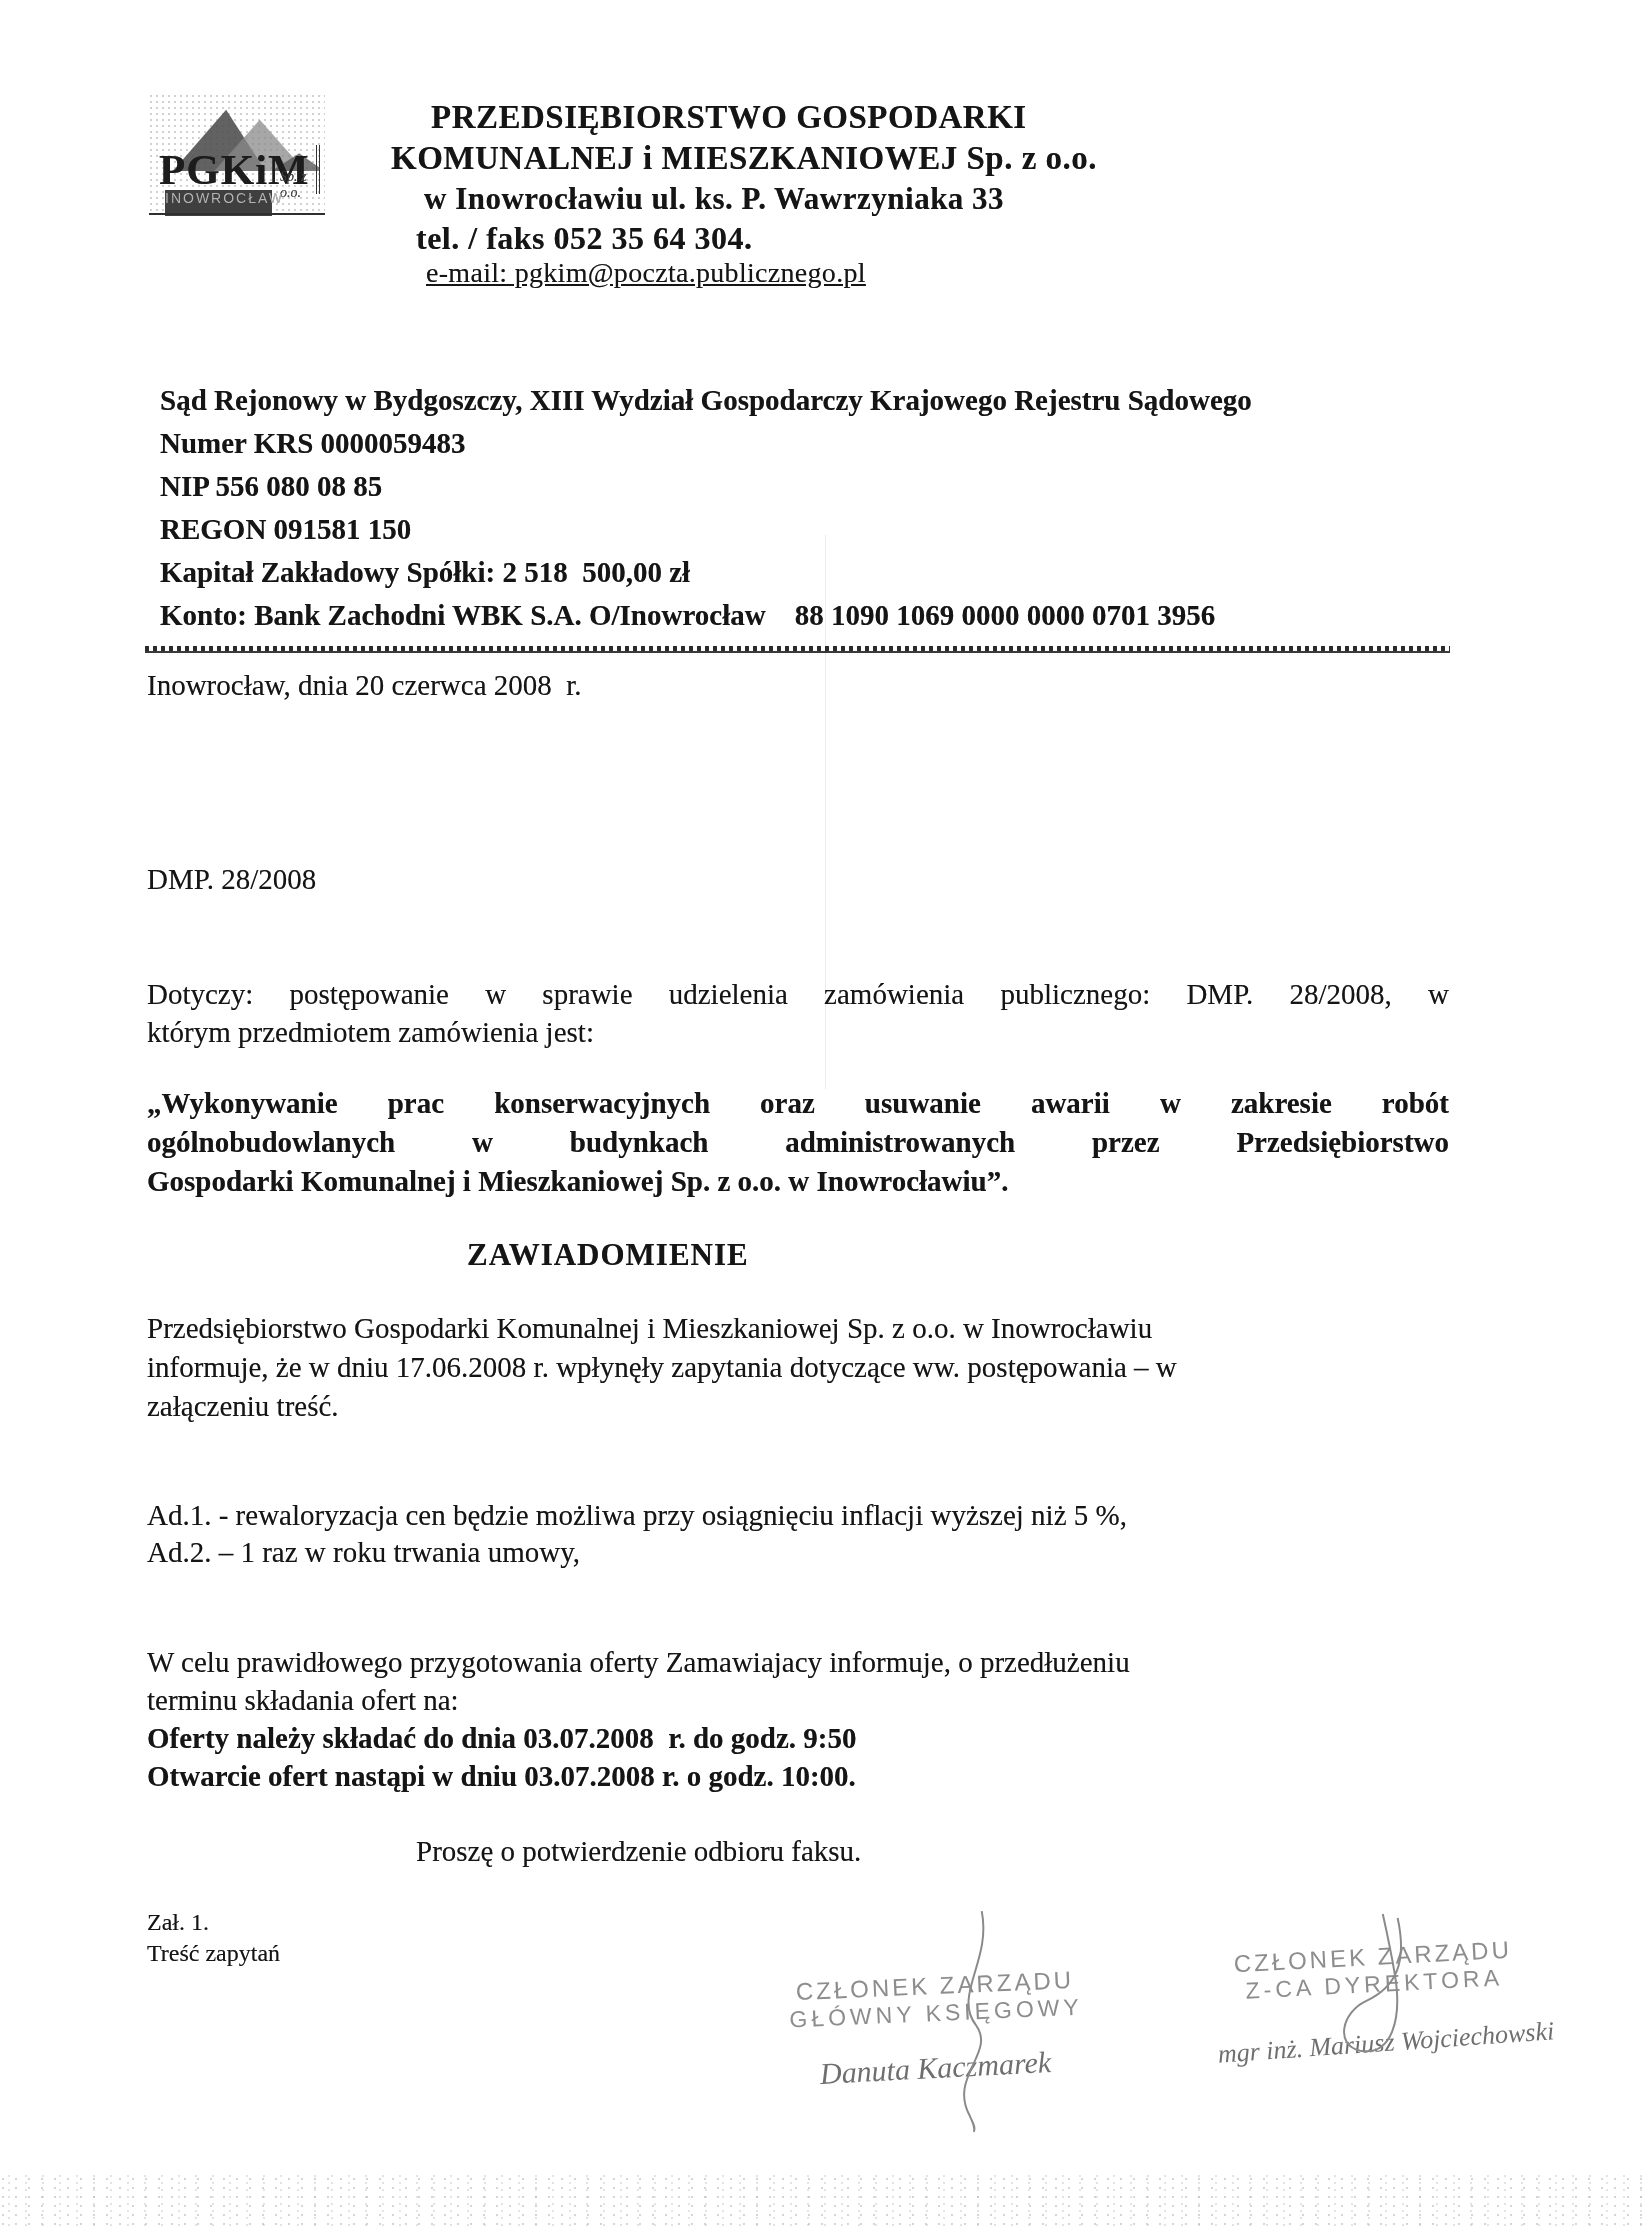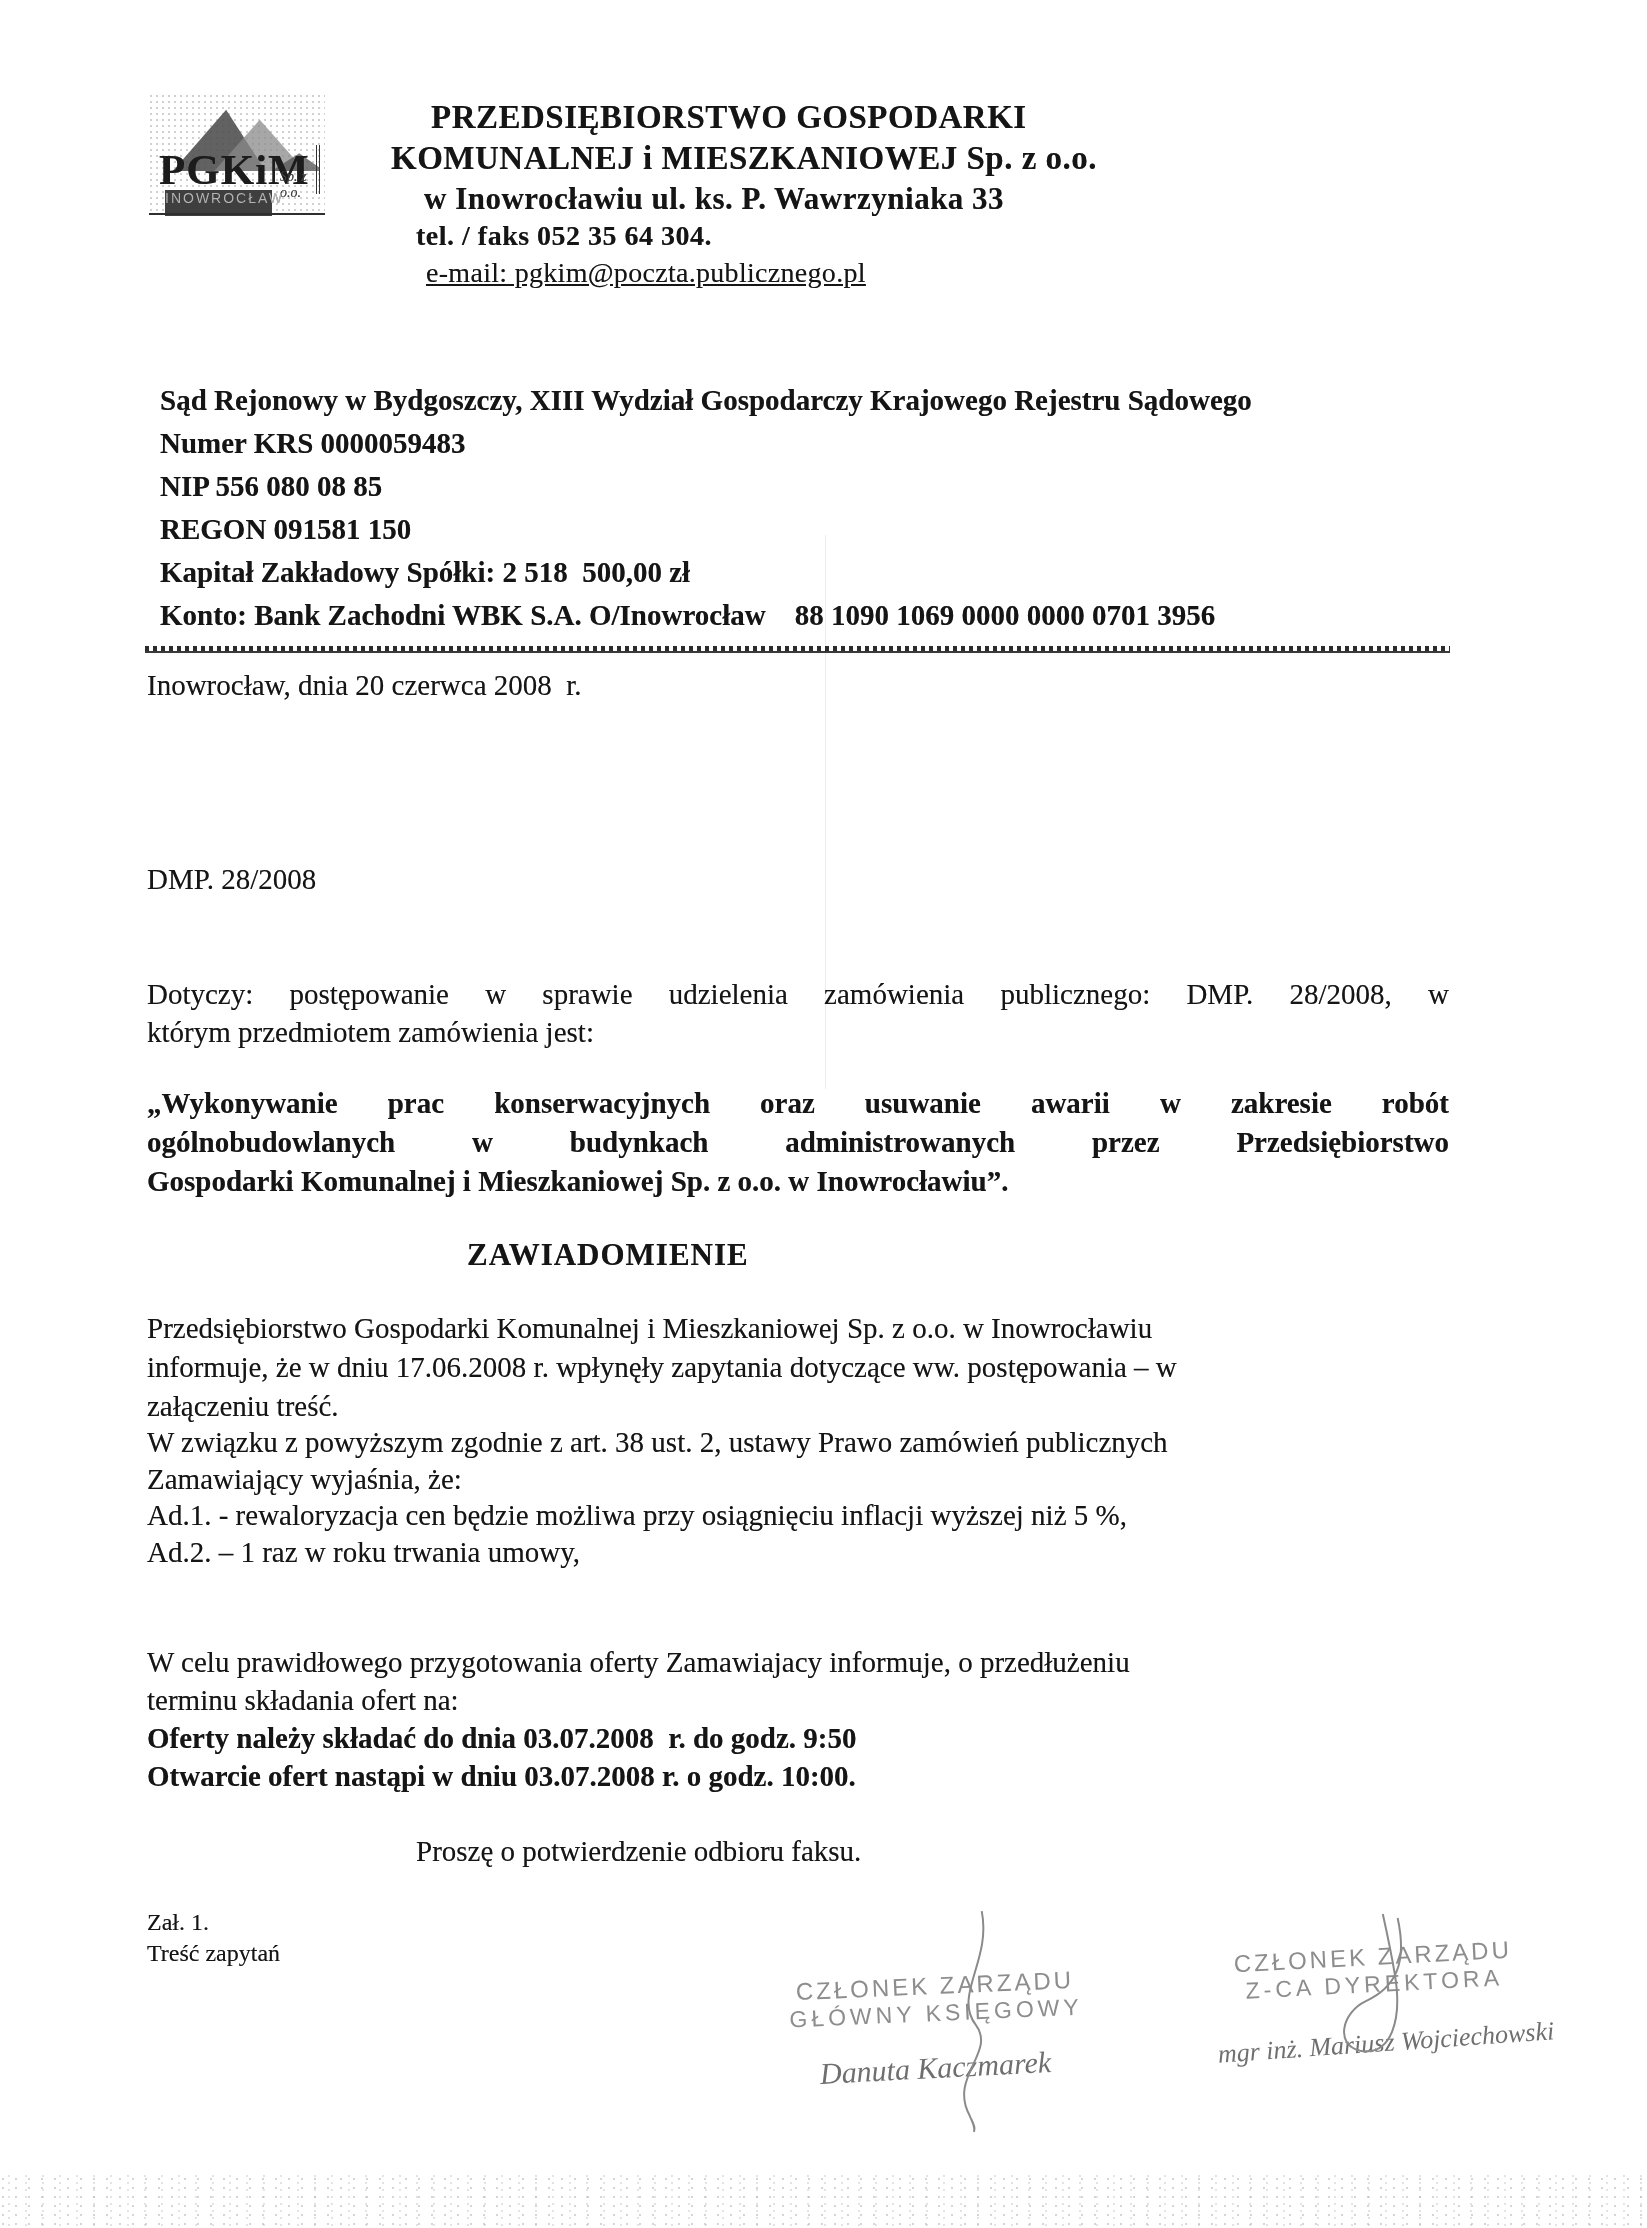--- a/index.html
+++ b/index.html
@@ -68,21 +68,21 @@
     </svg>
     <div class="logo-acronym">PGKiM</div>
     <div class="logo-suffix">Sp. z o.o.</div>
     <div class="logo-band">INOWROCŁAW</div>
     <div class="logo-underline"></div>
   </div>
 
   <div class="co-line line" style="left:431px;top:99px;font-size:33px;">PRZEDSIĘBIORSTWO GOSPODARKI</div>
   <div class="co-line line" style="left:391px;top:140px;font-size:33px;">KOMUNALNEJ i MIESZKANIOWEJ Sp. z o.o.</div>
   <div class="co-line line" style="left:424px;top:181px;font-size:31px;">w Inowrocławiu ul. ks. P. Wawrzyniaka 33</div>
-  <div class="co-line line" style="left:416px;top:220px;font-size:28px;">tel. / faks 052 35 64 304.</div>
+  <div class="co-line line" style="left:416px;top:220px;font-size:32px;">tel. / faks 052 35 64 304.</div>
   <div class="co-line email line" style="left:426px;top:257px;font-size:28px;">e-mail: pgkim@poczta.publicznego.pl</div>
 
   <div class="registry">
     <div class="line">Sąd Rejonowy w Bydgoszczy, XIII Wydział Gospodarczy Krajowego Rejestru Sądowego</div>
     <div class="line">Numer KRS 0000059483</div>
     <div class="line">NIP 556 080 08 85</div>
     <div class="line">REGON 091581 150</div>
     <div class="line">Kapitał Zakładowy Spółki: 2 518  500,00 zł</div>
     <div class="line">Konto: Bank Zachodni WBK S.A. O/Inowrocław    88 1090 1069 0000 0000 0701 3956</div>
   </div>
@@ -105,24 +105,20 @@
   </div>
 
   <div class="abs heading" style="left:467px;top:1237px;">ZAWIADOMIENIE</div>
 
   <div class="abs body-text" style="left:147px;top:1309px;width:1309px;line-height:39px;">
     <div class="line">Przedsiębiorstwo Gospodarki Komunalnej i Mieszkaniowej Sp. z o.o. w Inowrocławiu</div>
     <div class="line">informuje, że w dniu 17.06.2008 r. wpłynęły zapytania dotyczące ww. postępowania – w</div>
     <div class="line">załączeniu treść.</div>
   </div>
 
-  <div class="abs body-text" style="left:147px;top:1424px;width:1309px;line-height:37px;">
-    <div class="line">W związku z powyższym zgodnie z art. 38 ust. 2, ustawy Prawo zamówień publicznych</div>
-    <div class="line">Zamawiający wyjaśnia, że:</div>
-  </div>
 
   <div class="abs body-text" style="left:147px;top:1497px;width:1309px;line-height:37px;">
     <div class="line">Ad.1. - rewaloryzacja cen będzie możliwa przy osiągnięciu inflacji wyższej niż 5 %,</div>
     <div class="line">Ad.2. – 1 raz w roku trwania umowy,</div>
   </div>
 
   <div class="abs body-text" style="left:147px;top:1643px;width:1309px;">
     <div class="line">W celu prawidłowego przygotowania oferty Zamawiajacy informuje, o przedłużeniu</div>
     <div class="line">terminu składania ofert na:</div>
   </div>

